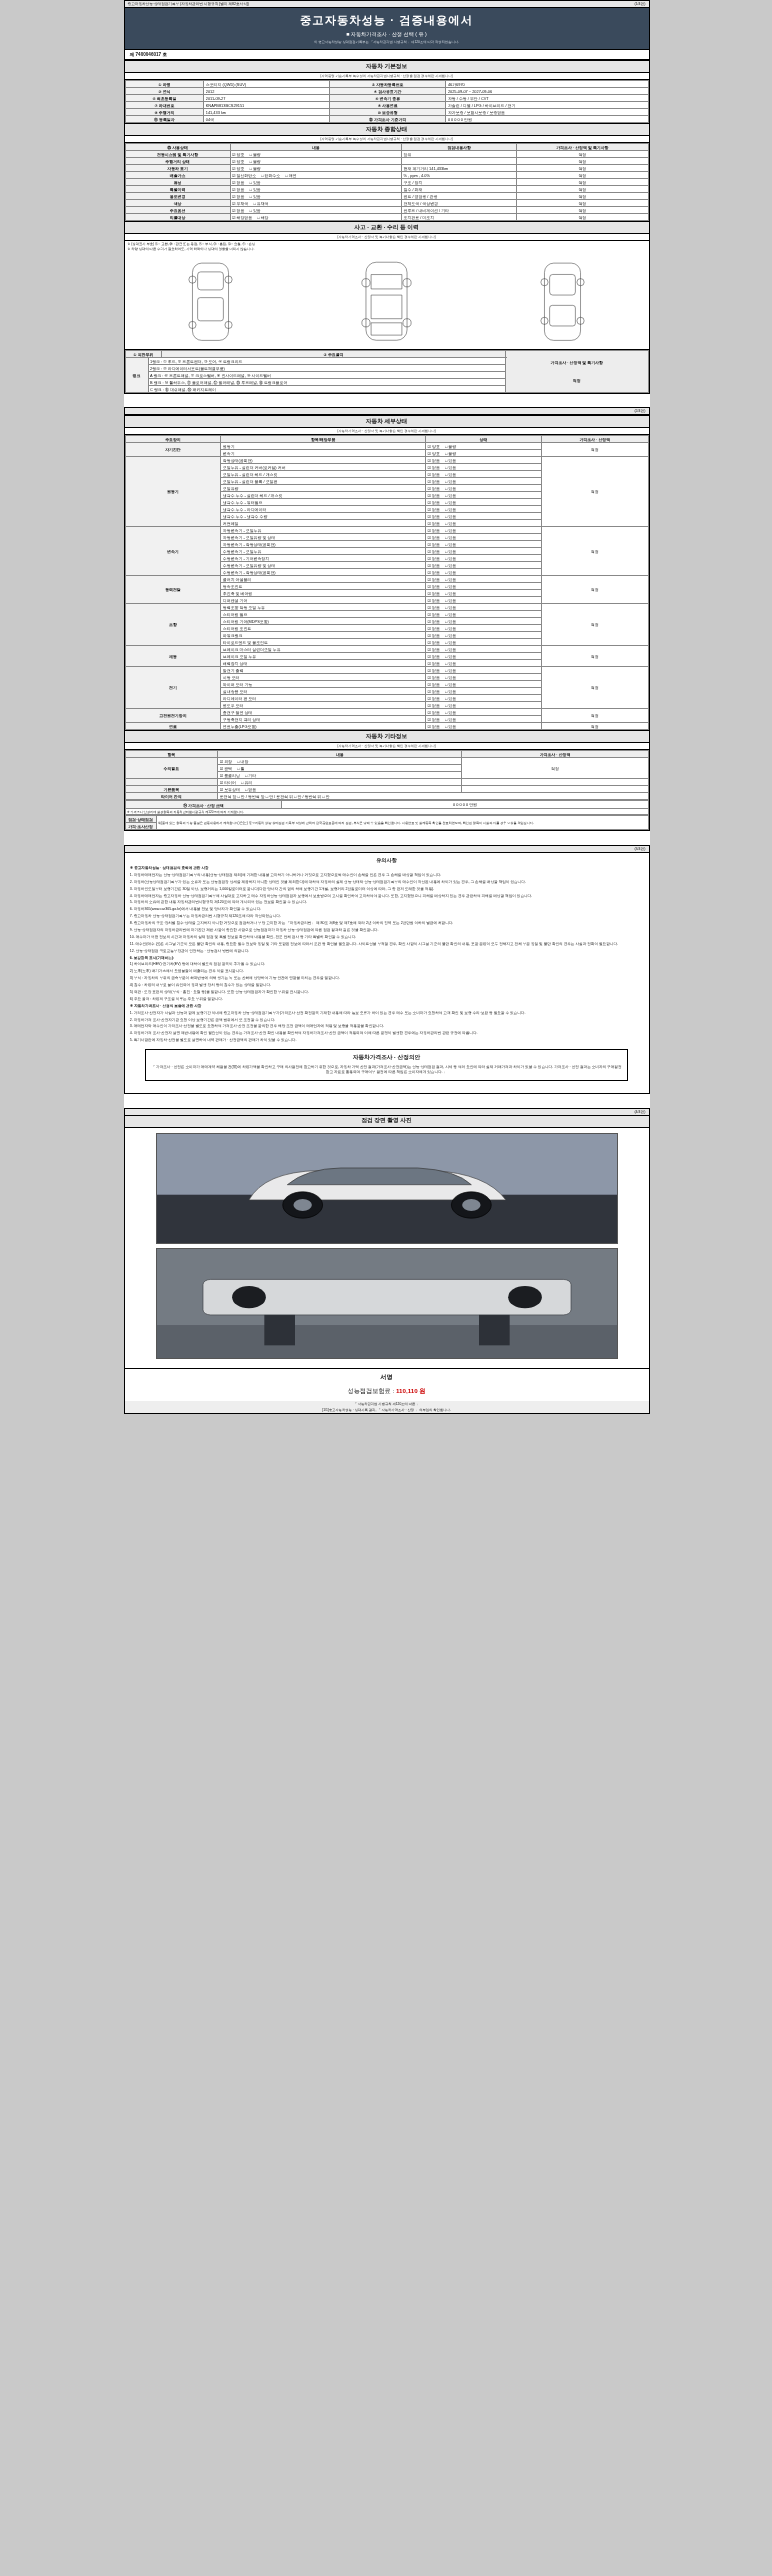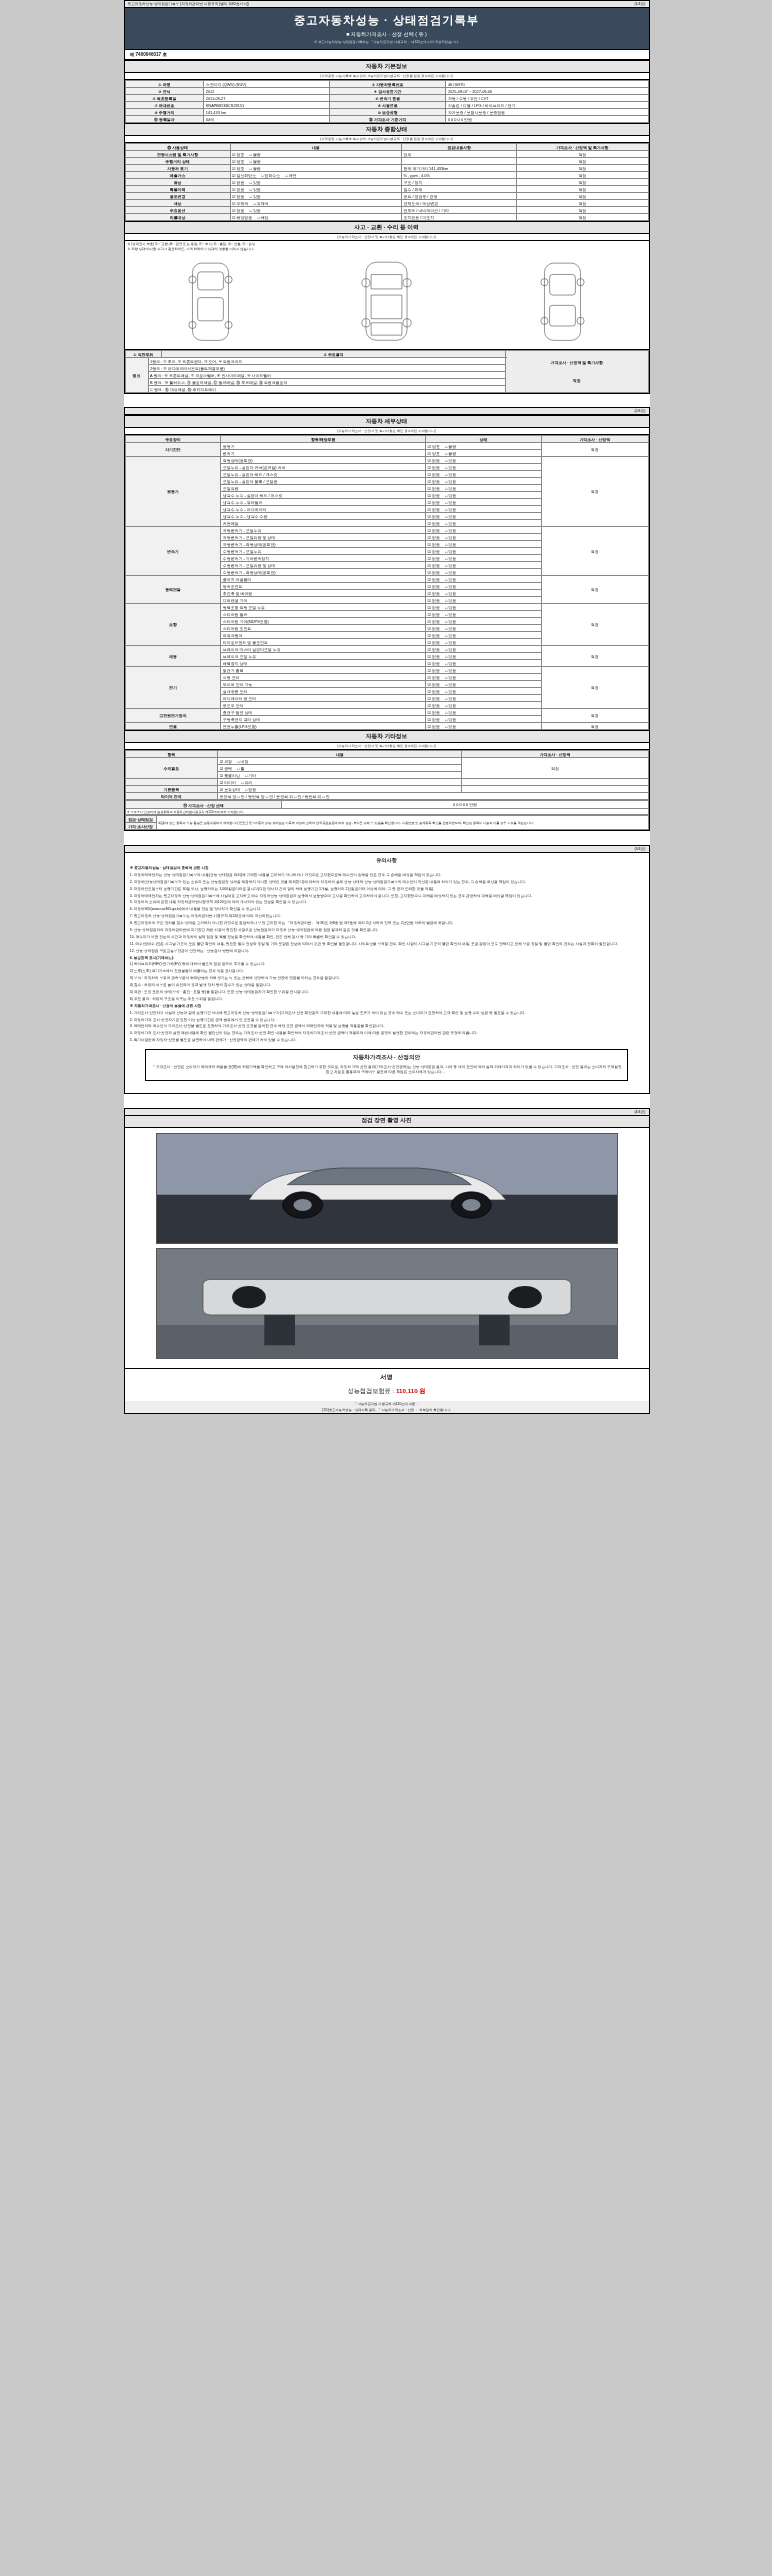--- a/index.html
+++ b/index.html
@@ -63,21 +63,21 @@
 
 <div class="page">
 
   <div class="sheet">
     <div class="topbar">
       <span>중고자동차성능·상태점검기록부 (자동차관리법 시행규칙 [별지 제82호서식])</span>
       <span>(1/4면)</span>
     </div>
 
     <div class="headerband">
-      <div class="t1">중고자동차성능 · 상태점검기록부</div>
+      <div class="t1">중고자동차성능 · 검증내용에서</div>
       <div class="t2">■ 자동차가격조사 · 산정 선택 ( 유 )</div>
       <div class="t3">이 중고자동차성능·상태점검기록부는 「자동차관리법 시행규칙」 제120조에 따라 작성되었습니다.</div>
     </div>
 
     <div class="docno">제 7400046017 호</div>
 
     <div class="sectiontitle">자동차 기본정보</div>
     <div class="sectionnote">(자격증명 기준기록부 특수성의 자동차관리법시행규칙 · 산정을 점검 경우에만 기재합니다)</div>
     <table>
       <tbody id="basic-body">

